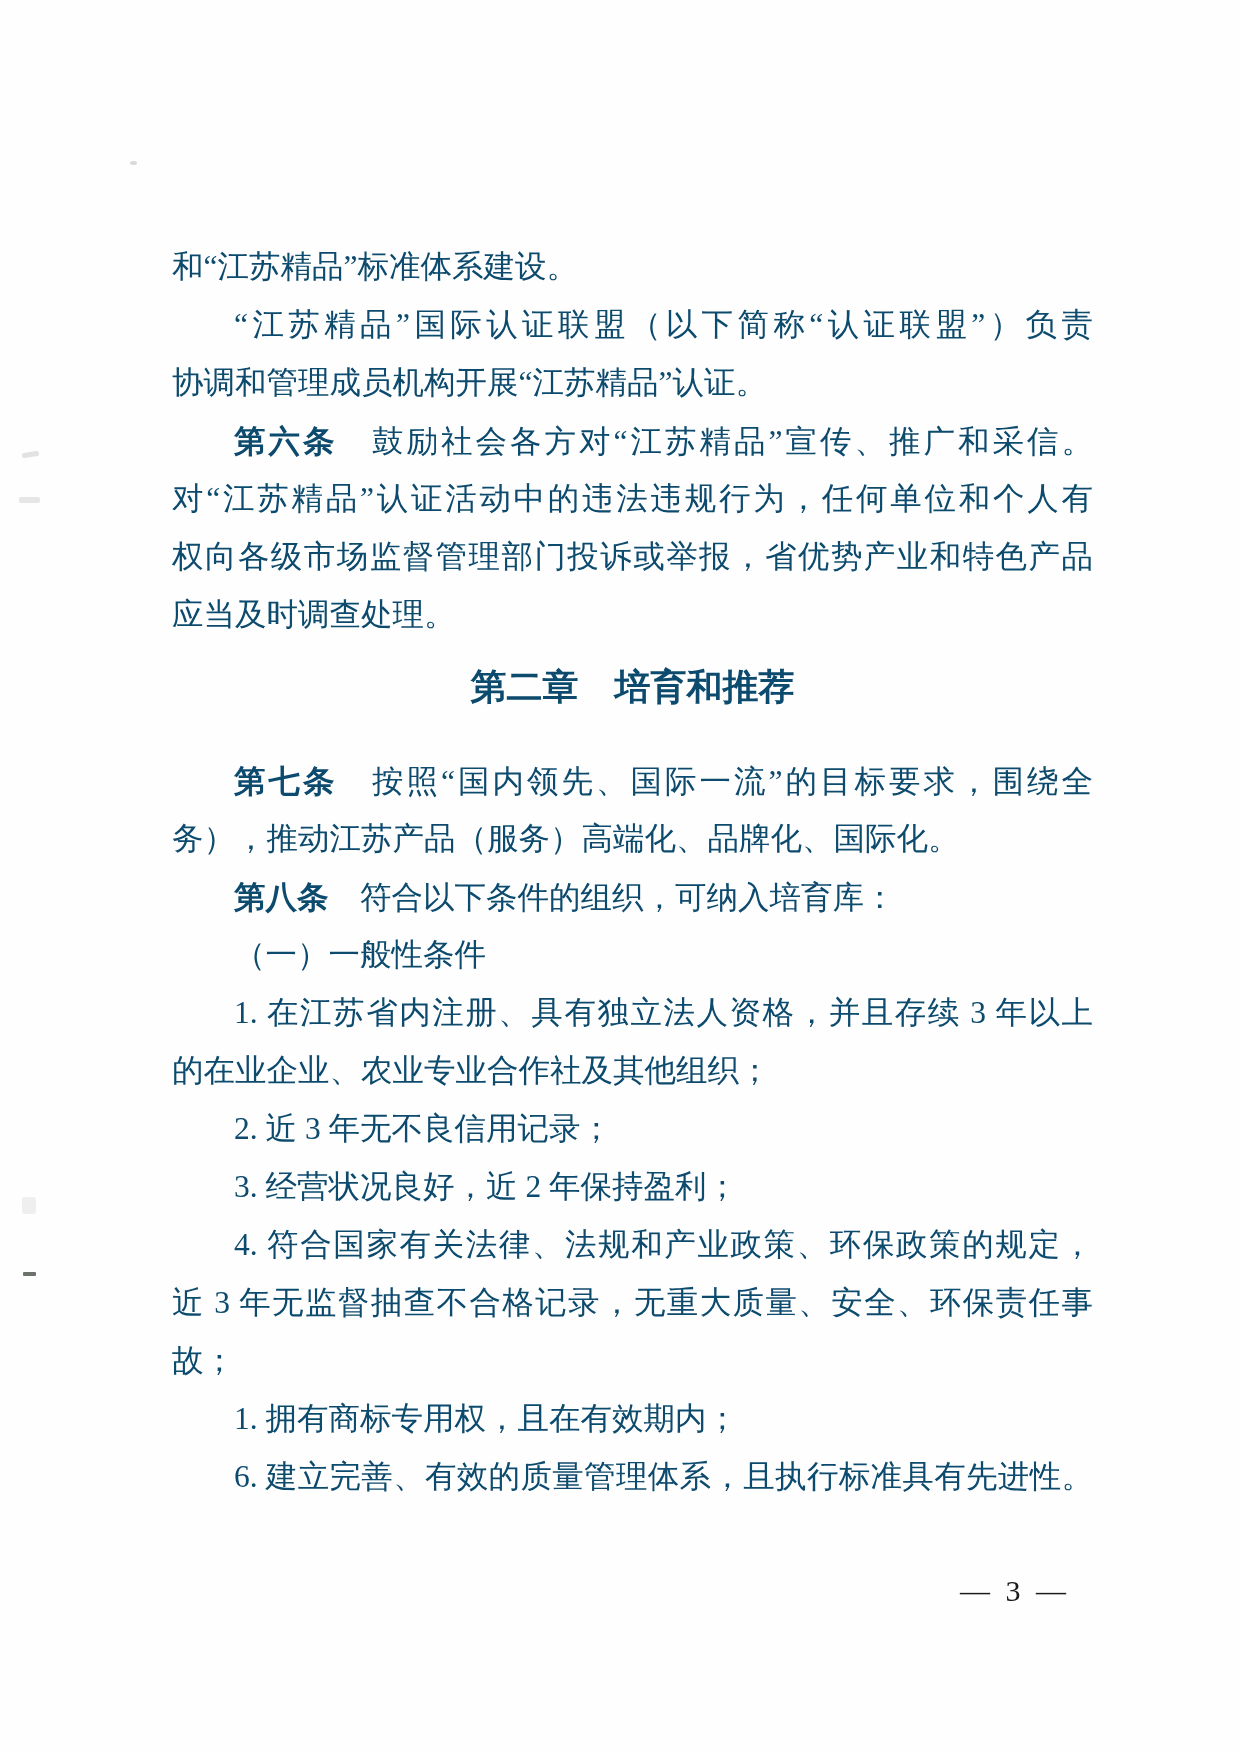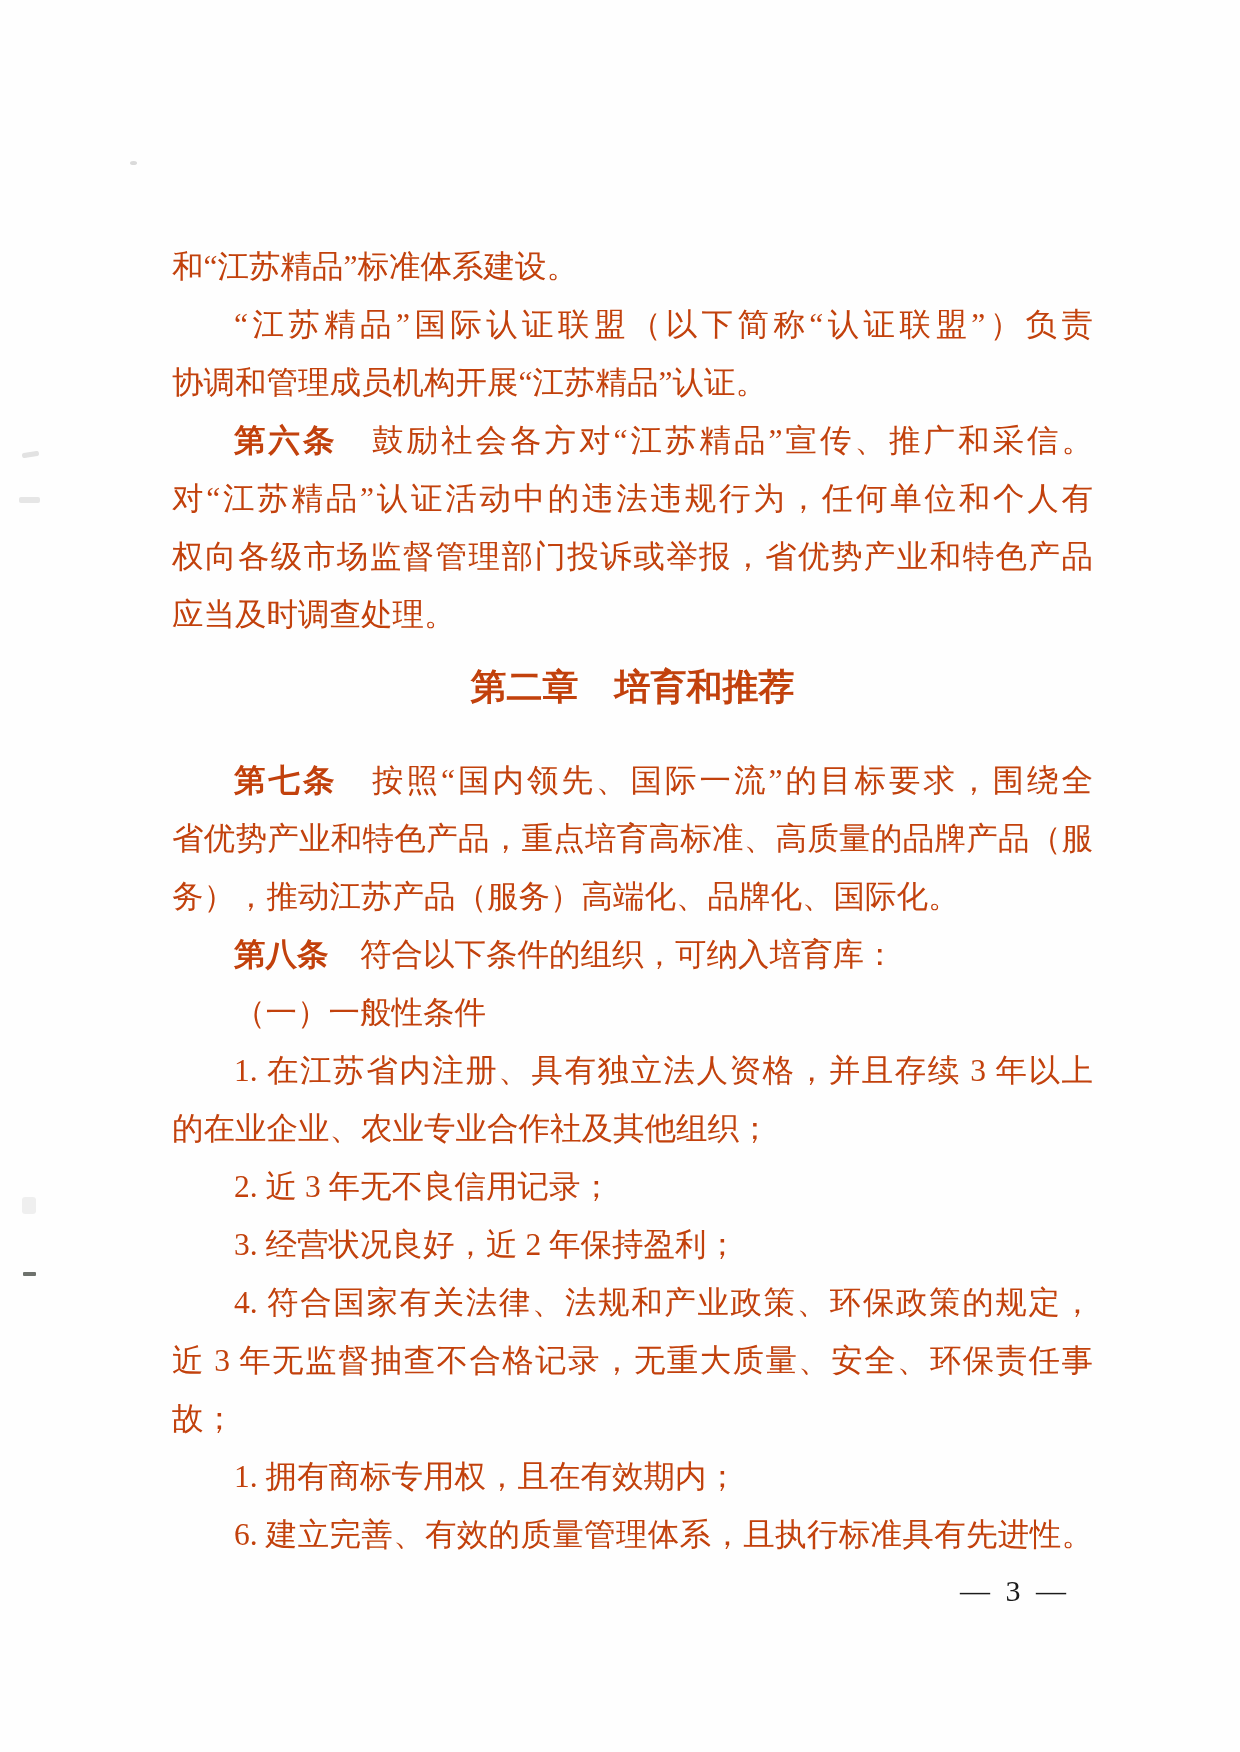--- a/index.html
+++ b/index.html
@@ -21,32 +21,32 @@
     left: 172px;
     top: 238px;
     width: 921px;
   }
   .line {
     font-size: 31.5px;
     line-height: 58px;
     height: 58px;
     text-align: left;
     white-space: normal;
-    color: #c2410c;
+    color: #0c4a6e;
   }
   .line.indent {
     padding-left: 62px;
   }
   .line.justify {
     text-align: justify;
     text-align-last: justify;
   }
   .line .kw {
     font-weight: bold;
-    font-family: Liberation Serif, serif;
+    font-family: Liberation Sans, sans-serif;
   }
   .line.heading {
     text-align: center;
     text-align-last: center;
     font-size: 36px;
     height: 58px;
     line-height: 58px;
     margin-top: 14px;
     margin-bottom: 36px;
     padding-left: 0;
@@ -86,21 +86,20 @@
   <div class="content">
       <div class="line"><span>和“江苏精品”标准体系建设。</span></div>
       <div class="line indent justify"><span>“江苏精品”国际认证联盟（以下简称“认证联盟”）负责</span></div>
       <div class="line"><span>协调和管理成员机构开展“江苏精品”认证。</span></div>
       <div class="line indent justify"><span class="kw">第六条</span><span>　鼓励社会各方对“江苏精品”宣传、推广和采信。</span></div>
       <div class="line justify"><span>对“江苏精品”认证活动中的违法违规行为，任何单位和个人有</span></div>
       <div class="line justify"><span>权向各级市场监督管理部门投诉或举报，省优势产业和特色产品</span></div>
       <div class="line"><span>应当及时调查处理。</span></div>
       <div class="line heading"><span class="kw">第二章　培育和推荐</span></div>
       <div class="line indent justify"><span class="kw">第七条</span><span>　按照“国内领先、国际一流”的目标要求，围绕全</span></div>
-      <div class="line justify"><span>省优势产业和特色产品，重点培育高标准、高质量的品牌产品（服</span></div>
       <div class="line"><span>务），推动江苏产品（服务）高端化、品牌化、国际化。</span></div>
       <div class="line indent"><span class="kw">第八条</span><span>　符合以下条件的组织，可纳入培育库：</span></div>
       <div class="line indent"><span>（一）一般性条件</span></div>
       <div class="line indent justify"><span>1. 在江苏省内注册、具有独立法人资格，并且存续 3 年以上</span></div>
       <div class="line"><span>的在业企业、农业专业合作社及其他组织；</span></div>
       <div class="line indent"><span>2. 近 3 年无不良信用记录；</span></div>
       <div class="line indent"><span>3. 经营状况良好，近 2 年保持盈利；</span></div>
       <div class="line indent justify"><span>4. 符合国家有关法律、法规和产业政策、环保政策的规定，</span></div>
       <div class="line justify"><span>近 3 年无监督抽查不合格记录，无重大质量、安全、环保责任事</span></div>
       <div class="line"><span>故；</span></div>

